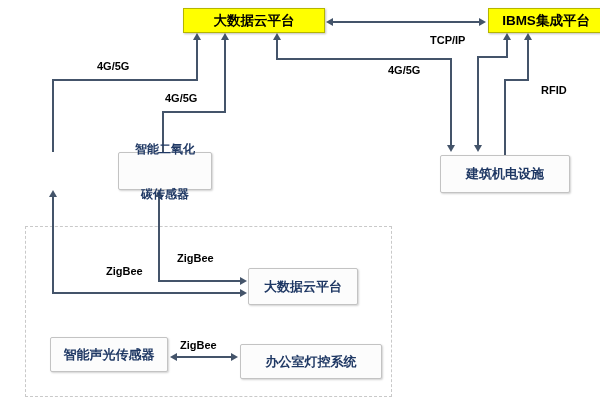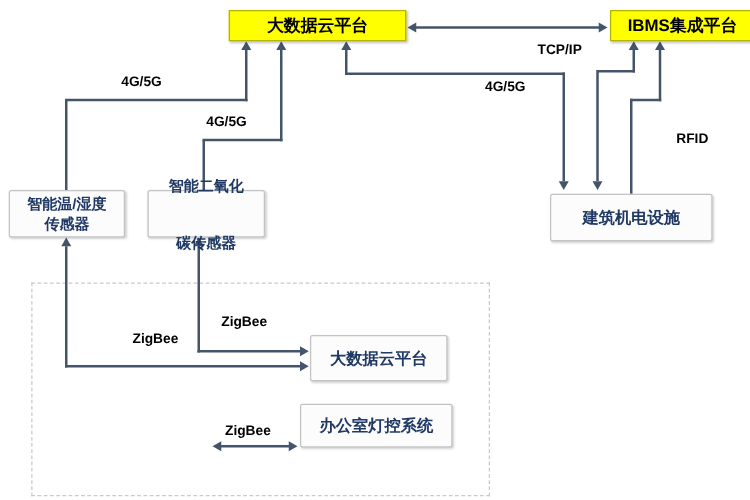--- a/index.html
+++ b/index.html
@@ -28,21 +28,21 @@
   .lbl{position:absolute;font-weight:bold;font-size:11px;color:var(--label-text);white-space:nowrap;z-index:4;}
 
   
   .n-cloud{left:183px;top:8px;width:142px;height:25px;}
   .n-ibms{left:488px;top:8px;width:116px;height:25px;}
   .n-temp{left:7px;top:152px;width:93px;height:38px;}
   .n-co2{left:118px;top:152px;width:94px;height:38px;gap:29px;}
   .n-building{left:440px;top:155px;width:130px;height:38px;}
   .n-ac{left:248px;top:268px;width:110px;height:37px;}
   .n-sound{left:50px;top:337px;width:118px;height:35px;}
-  .n-light{left:240px;top:323px;width:122px;height:35px;}
+  .n-light{left:240px;top:344px;width:142px;height:35px;}
   .n-zone{left:25px;top:226px;width:365px;height:169px;}
 </style>
 </head>
 <body>
 
 <div id="canvas">
 
   <div class="dashed-zone n-zone"></div>
 
   <div class="hl" style="left:332px;top:21px;width:148px;"></div>
@@ -72,21 +72,21 @@
   <div class="vl" style="left:506px;top:40px;height:18px;"></div>
   <div class="hl" style="left:478px;top:56px;width:30px;"></div>
   <div class="vl" style="left:477px;top:56px;height:89px;"></div>
   <div class="ar ar-down" style="left:474px;top:145px;"></div>
   <div class="lbl" style="left:430px;top:34px;">TCP/IP</div>
 
   <div class="ar ar-up" style="left:524px;top:33px;"></div>
   <div class="vl" style="left:527px;top:40px;height:41px;"></div>
   <div class="hl" style="left:504px;top:79px;width:25px;"></div>
   <div class="vl" style="left:504px;top:79px;height:76px;"></div>
-  <div class="lbl" style="left:541px;top:105px;">RFID</div>
+  <div class="lbl" style="left:541px;top:84px;">RFID</div>
 
   <div class="ar ar-up" style="left:49px;top:190px;"></div>
   <div class="vl" style="left:52px;top:197px;height:97px;"></div>
   <div class="hl" style="left:52px;top:292px;width:188px;"></div>
   <div class="ar ar-right" style="left:240px;top:289px;"></div>
   <div class="lbl" style="left:106px;top:265px;">ZigBee</div>
 
   <div class="ar ar-up" style="left:155px;top:190px;"></div>
   <div class="vl" style="left:158px;top:197px;height:85px;"></div>
   <div class="hl" style="left:158px;top:280px;width:82px;"></div>
@@ -99,36 +99,35 @@
   <div class="lbl" style="left:180px;top:339px;">ZigBee</div>
 
   <div class="node platform n-cloud">
     <span>大数据云平台</span>
   </div>
 
   <div class="node platform n-ibms">
     <span>IBMS集成平台</span>
   </div>
 
-  <div class="node plain two-line n-temp">
-    <span>智能温/湿度</span>
-    <span>传感器</span>
-  </div>
 
   <div class="node plain two-line n-co2">
     <span>智能二氧化</span>
     <span>碳传感器</span>
   </div>
 
   <div class="node plain n-building">
     <span>建筑机电设施</span>
   </div>
 
   <div class="node plain n-ac">
     <span>大数据云平台</span>
   </div>
 
+  <div class="node plain n-sound">
+    <span>智能声光传感器</span>
+  </div>
 
   <div class="node plain n-light">
     <span>办公室灯控系统</span>
   </div>
 
 </div>
 
 </body></html>

